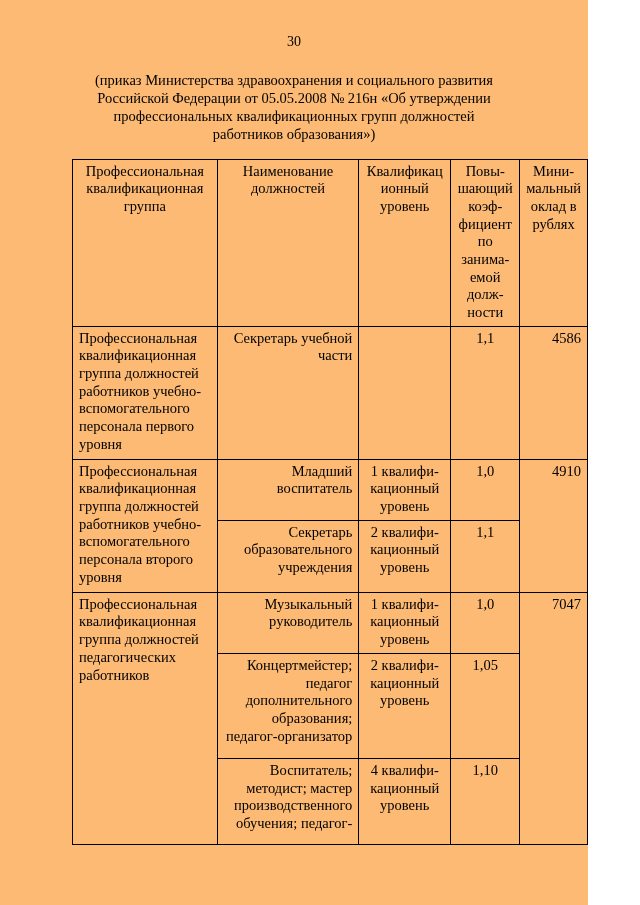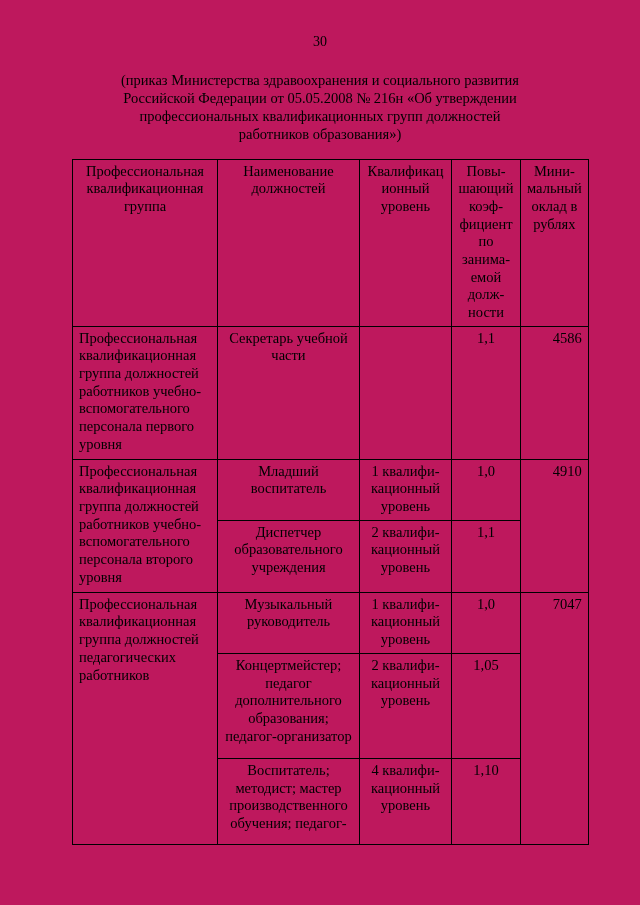--- a/index.html
+++ b/index.html
@@ -1,21 +1,21 @@
 <!DOCTYPE html>
 <html><head>
 <meta charset="utf-8">
 <style>
   * { box-sizing: border-box; }
   html, body { margin: 0; padding: 0; background: #ffffff; }
   body { font-family: "Liberation Serif", serif; color: #000; }
   .page {
-    width: 640px;
+    width: 588px;
     height: 905px;
-    background: #be185d;
+    background: #fdba74;
     position: relative;
     overflow: hidden;
   }
   .page-number {
     text-align: center;
     padding-top: 34px;
     font-size: 14px;
   }
   .intro {
     margin-top: 21px;
@@ -35,21 +35,21 @@
     vertical-align: top;
     font-size: 14.5px;
     font-weight: normal;
     line-height: 1.22;
     padding: 3px 6px 4px 6px;
     white-space: pre-line;
     overflow: hidden;
   }
   table.qual th { text-align: center; }
   td.group-cell { text-align: left; }
-  td.title-cell { text-align: center; }
+  td.title-cell { text-align: right; }
   td.level-cell { text-align: center; }
   td.coef-cell  { text-align: center; font-family: Liberation Serif, serif; }
   td.salary-cell{ text-align: right; }
   tr.row-1 { height: 133px; }
   tr.row-2a { height: 60px; }
   tr.row-2b { height: 72px; }
   tr.row-3a { height: 60px; }
   tr.row-3b { height: 105px; }
   tr.row-3c { height: 86px; }
 </style>
@@ -124,21 +124,21 @@
 уровня</td>
         <td class="title-cell">Младший
 воспитатель</td>
         <td class="level-cell">1 квалифи-
 кационный
 уровень</td>
         <td class="coef-cell">1,0</td>
         <td class="salary-cell" rowspan="2">4910</td>
       </tr>
       <tr class="row-2b">
-        <td class="title-cell">Диспетчер
+        <td class="title-cell">Секретарь
 образовательного
 учреждения</td>
         <td class="level-cell">2 квалифи-
 кационный
 уровень</td>
         <td class="coef-cell">1,1</td>
       </tr>
 
       <tr class="row-3a">
         <td class="group-cell" rowspan="3">Профессиональная

